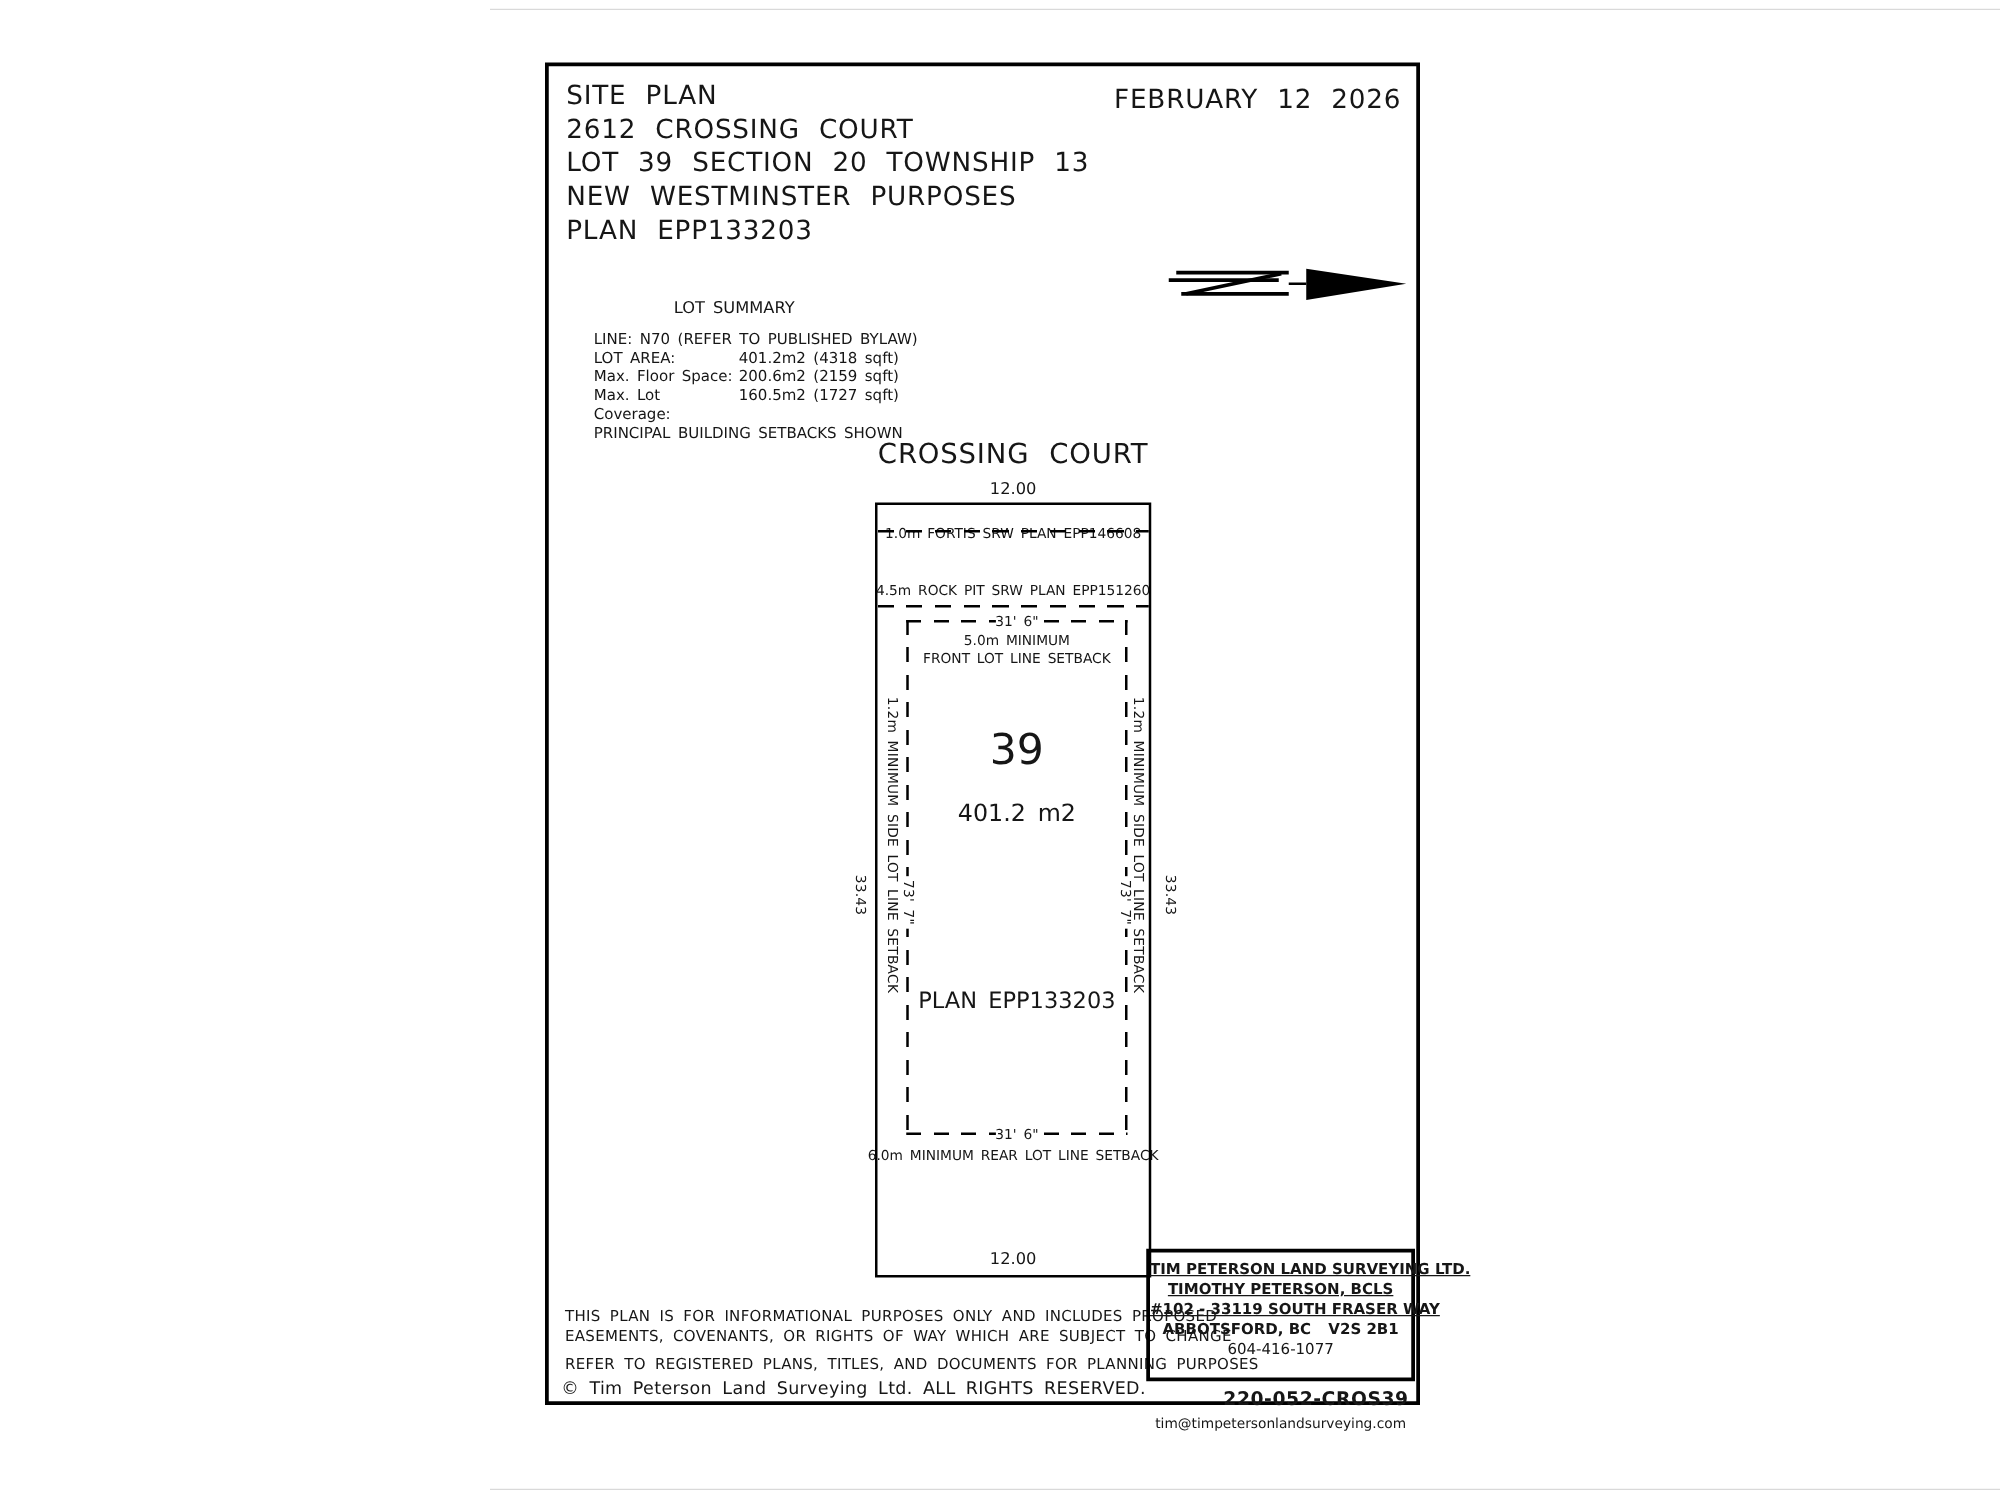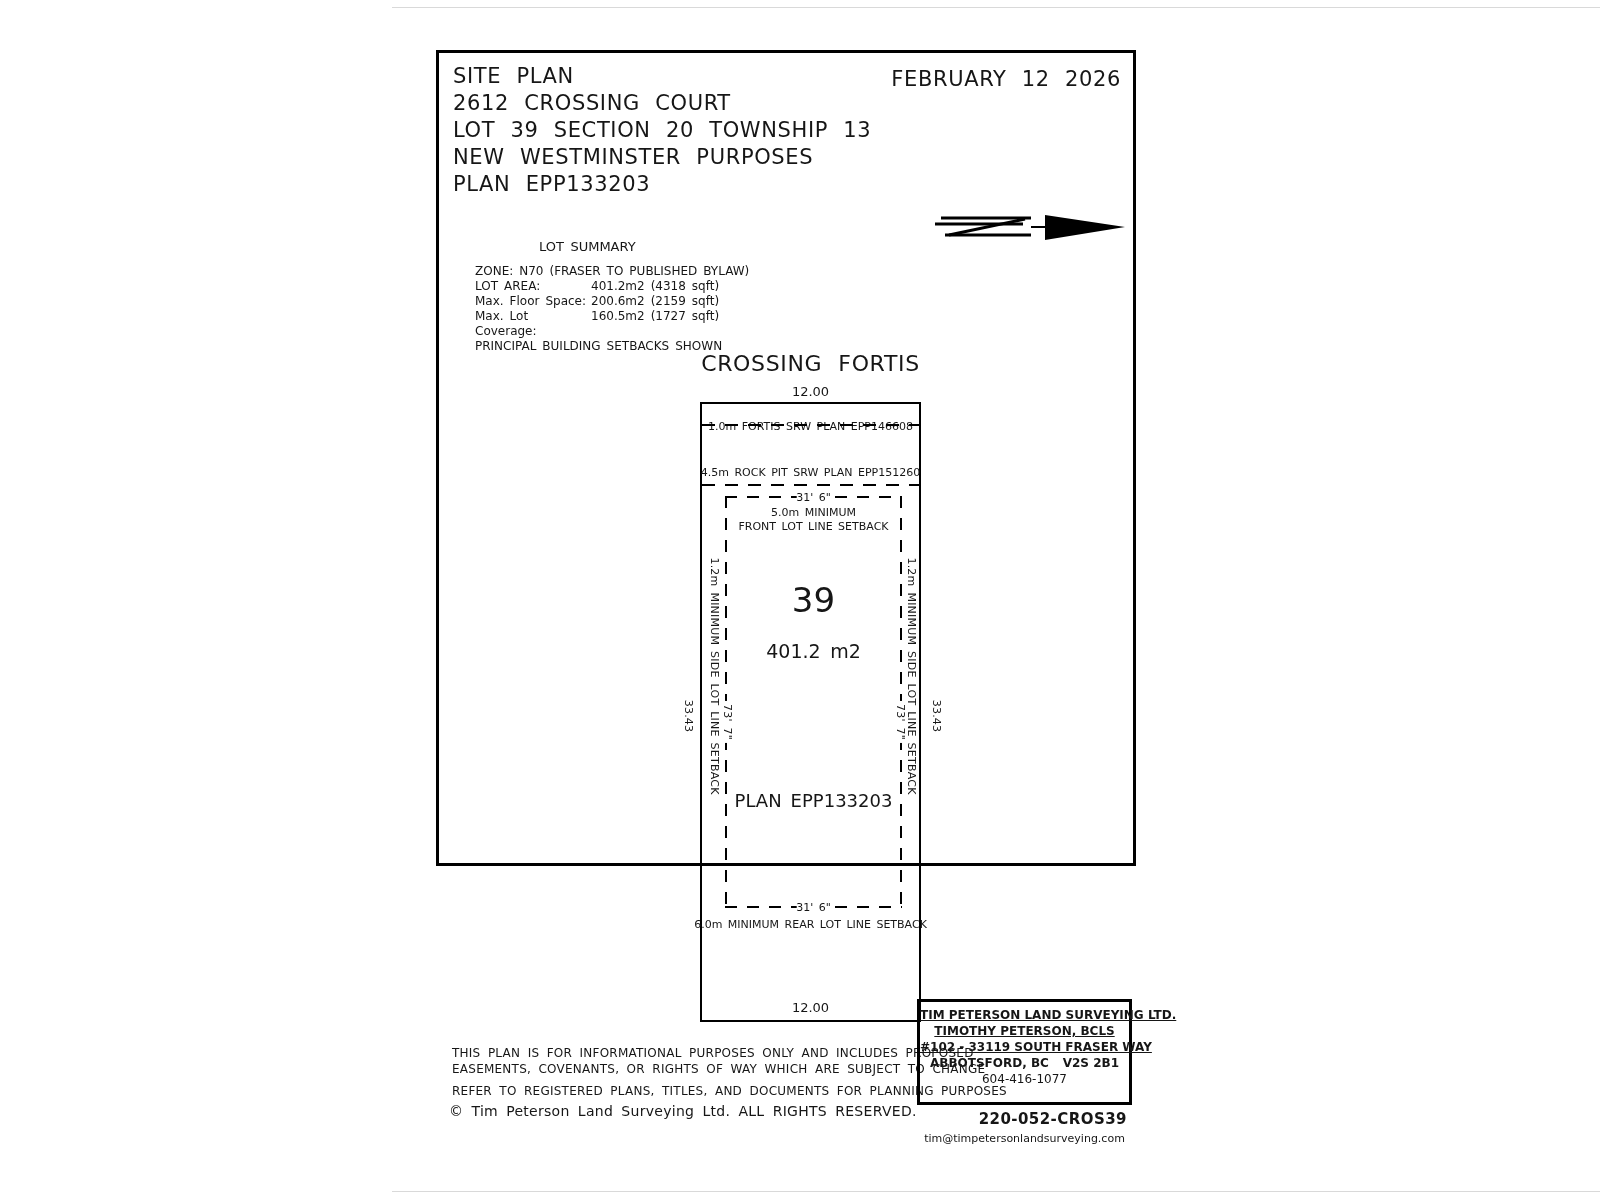--- a/index.html
+++ b/index.html
@@ -8,21 +8,21 @@
     font-family:"DejaVu Sans", sans-serif; color:#161616;
   }
   .cad { letter-spacing:0.03em; word-spacing:0.38em; }
   .tight { letter-spacing:0; word-spacing:0.18em; }
   .nowrap { white-space:nowrap;text-decoration:underline; }
 
   
   .artifact { position:absolute; background:#d9d9d9; }
 
   .sheet {
-    position:absolute; left:436px; top:50px; width:700px; height:816px;
+    position:absolute; left:436px; top:50px; width:700px; height:1074px;
     border:3px solid #000; box-sizing:border-box; background:#fff;
   }
 
   .title-block { position:absolute; left:14px; top:10px; font-size:21px; line-height:27px; }
   .date { position:absolute; right:12px; top:14px; font-size:21px; }
 
   .north { position:absolute; left:488px; top:156px; width:200px; height:40px; }
 
   .summary-heading { position:absolute; left:100px; top:186px; font-size:13px;text-align:center; }
   .summary { position:absolute; left:36px; top:211px; font-size:12px; line-height:15px; }
@@ -97,37 +97,37 @@
         <path d="M8 15 H96" stroke="#000" stroke-width="3" fill="none"></path>
         <path d="M98 10 L22 26" stroke="#000" stroke-width="3" fill="none"></path>
         <path d="M18 26 H104" stroke="#000" stroke-width="3" fill="none"></path>
         <path d="M104 18 H118" stroke="#000" stroke-width="2" fill="none"></path>
         <polygon points="118,6 118,31 198,18" fill="#000"></polygon>
       </svg>
     </div>
 
     <div class="summary-heading tight">LOT SUMMARY</div>
     <div class="summary tight">
-      <div>ZONE: N70 (FRASER TO PUBLISHED BYLAW)</div>
+      <div>LINE: N70 (REFER TO PUBLISHED BYLAW)</div>
       <div class="row">
         <span class="lbl">LOT AREA:</span>
         <span>401.2m2 (4318 sqft)</span>
       </div>
       <div class="row">
         <span class="lbl">Max. Floor Space:</span>
         <span>200.6m2 (2159 sqft)</span>
       </div>
       <div class="row">
         <span class="lbl">Max. Lot Coverage:</span>
         <span>160.5m2 (1727 sqft)</span>
       </div>
       <div>PRINCIPAL BUILDING SETBACKS SHOWN</div>
     </div>
 
-    <div class="street cad">CROSSING FORTIS</div>
+    <div class="street cad">CROSSING COURT</div>
     <div class="dim-top tight">12.00</div>
 
     <div class="lot">
 
       <div class="clabel sm tight" style="top:16px;text-align:center;">1.0m FORTIS SRW PLAN EPP146608</div>
       <div class="hdash" style="top:20px;"></div>
       <div class="clabel sm tight" style="top:62px;">4.5m ROCK PIT SRW PLAN EPP151260</div>
       <div class="hdash" style="top:80px;"></div>
 
       <div class="setback">

